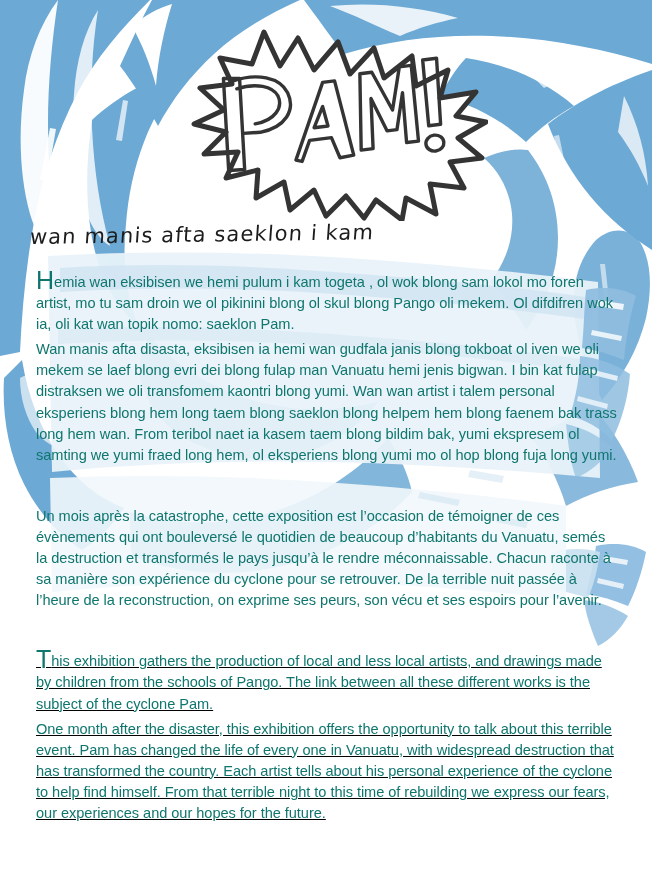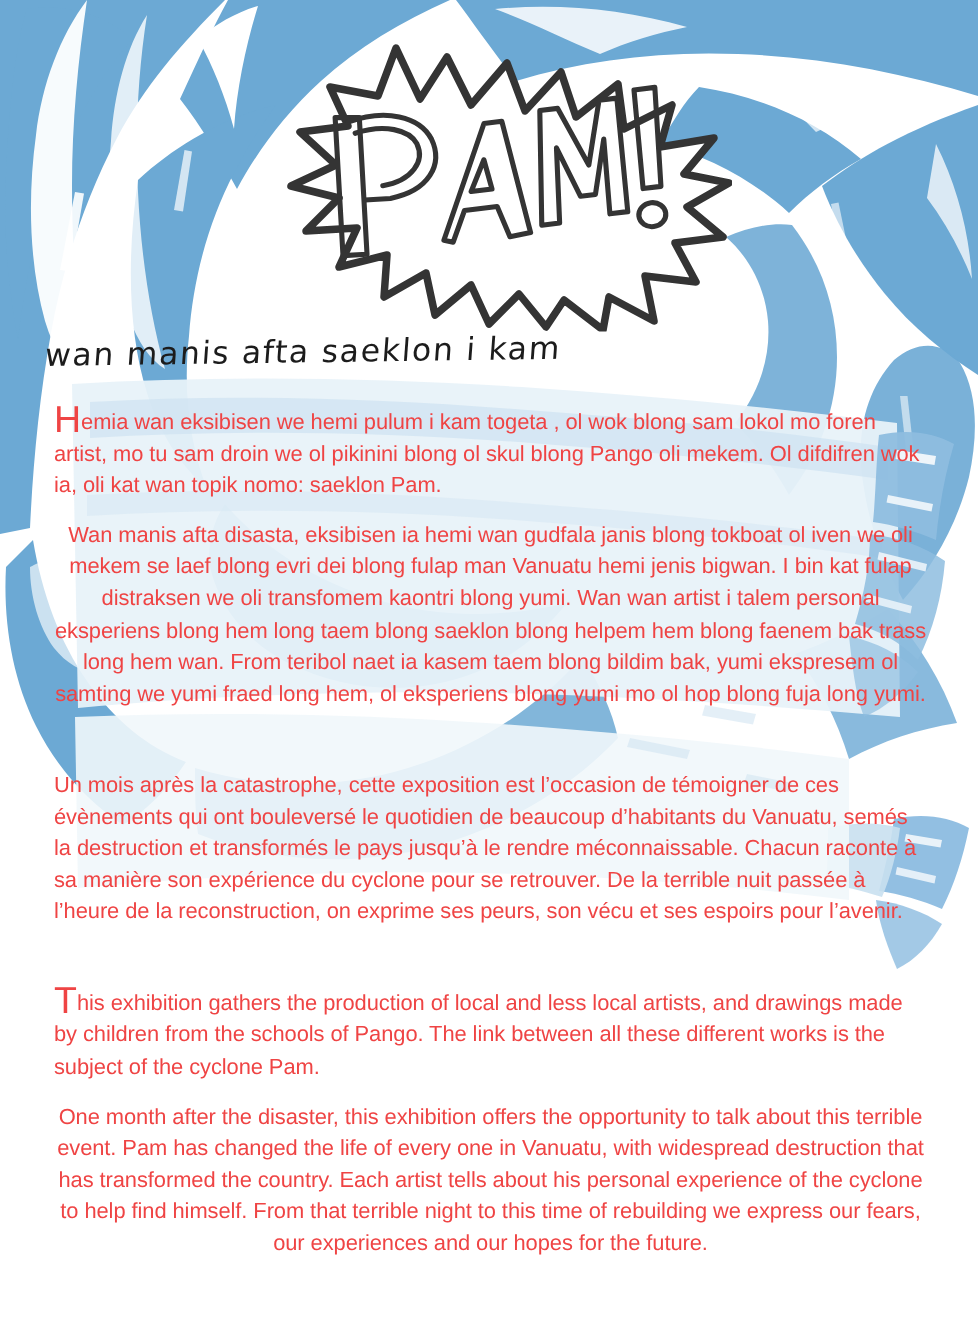--- a/index.html
+++ b/index.html
@@ -51,30 +51,30 @@
   .text-col {
     position: absolute;
     left: 36px;
     top: 272px;
     width: 582px;
   }
 
   .para {
     font-size: 14.6px;
     line-height: 21.1px;
-    color: #ef4444;
+    color: #0f766e;
     letter-spacing: -0.05px;
     margin: 0;
   }
-  .para + .para { margin-top: 12px; text-align: center; }
+  .para + .para { margin-top: 4px; }
 
   .block {
     margin-bottom: 40px;
   }
-  .block:last-child { margin-bottom: 0; }
+  .block:last-child { margin-bottom: 0; text-decoration: underline; }
 
   .dropcap {
     font-size: 25px;
     line-height: 0;
     vertical-align: -2px;
     letter-spacing: 0;
   }
 </style>
 </head>
 <body>

